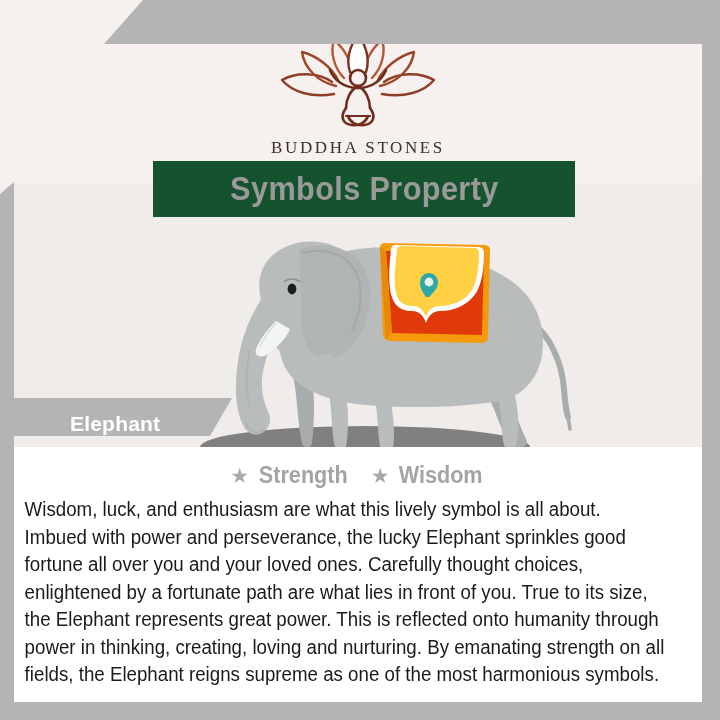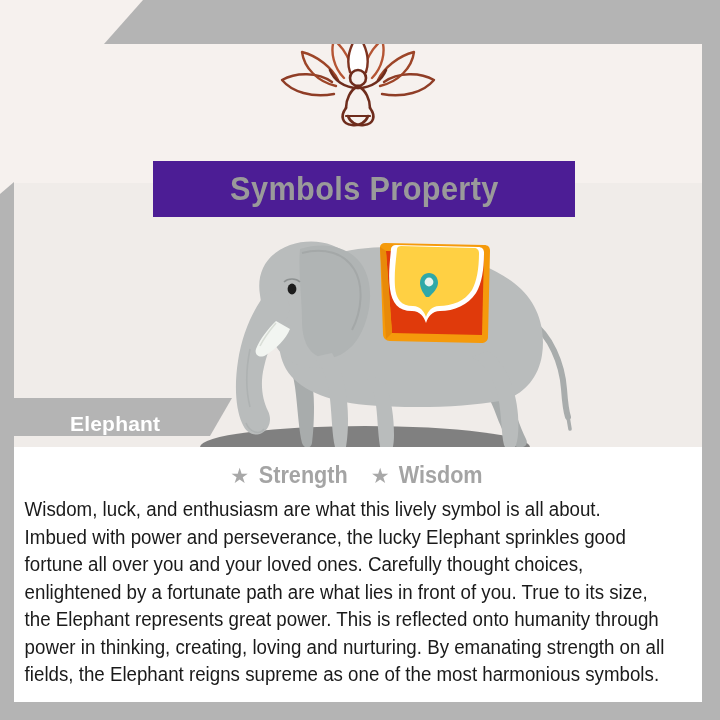--- a/index.html
+++ b/index.html
@@ -84,21 +84,21 @@
     letter-spacing: 2.6px;
     color: #3a2f2b;
     font-weight: 400;
   }
 
   
   .title-band {
     position: absolute;
     left: 139px; top: 117px;
     width: 422px; height: 56px;
-    background: #4c1d95;
+    background: #14532d;
     display: flex;
     align-items: center;
     justify-content: center;
     z-index: 3;
     text-align: right;
   }
   .title-text {
     font-family: "Liberation Sans Narrow", "Liberation Sans", sans-serif;
     font-size: 33px;
     font-weight: bold;
@@ -219,20 +219,21 @@
 
               <path d="M86 58 C78 62 74 72 74 80" stroke="#6e2c1c" stroke-width="2.6"></path>
               <path d="M86 58 C94 62 98 72 98 80" stroke="#6e2c1c" stroke-width="2.6"></path>
 
               <path d="M74 80 C68 88 70 96 80 97 C88 98 94 94 96 88" stroke="#6e2c1c" stroke-width="2.6"></path>
               <path d="M98 80 C104 88 102 96 92 97 C84 98 78 94 76 88" stroke="#6e2c1c" stroke-width="2.6"></path>
               <path d="M74 88 L98 88" stroke="#6e2c1c" stroke-width="2.2"></path>
             </g>
           </svg>
         </div>
+        <div class="brand-name">BUDDHA STONES</div>
       </div>
     </div>
 
     <div class="title-band">
       <div class="title-text">Symbols Property</div>
     </div>
 
     <div class="illustration">
       <svg width="688" height="280" viewBox="0 0 688 280">
 

